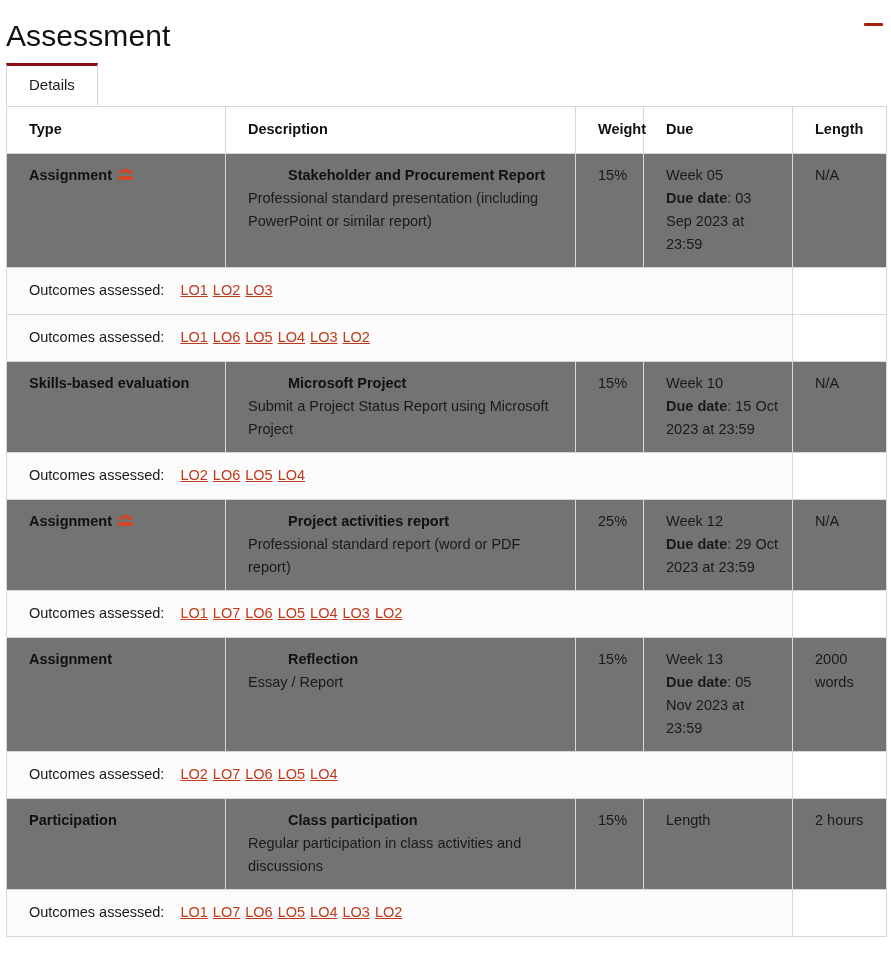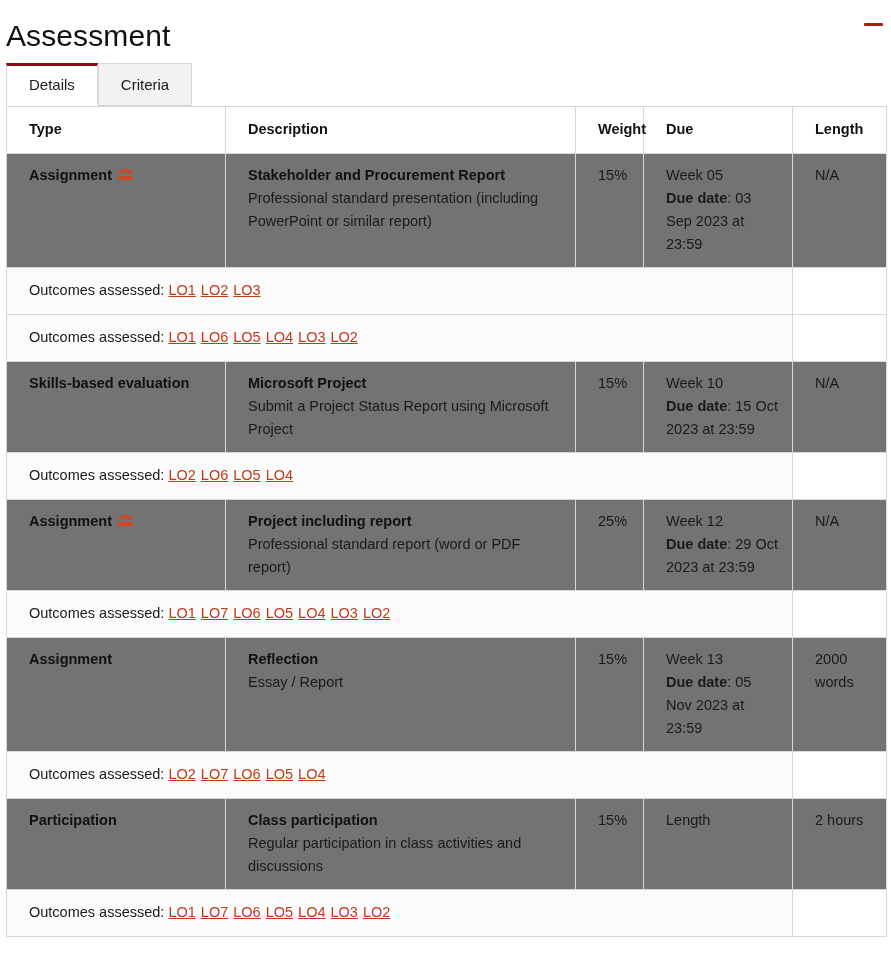--- a/index.html
+++ b/index.html
@@ -141,39 +141,40 @@
   }
 
   .type-name {
     font-weight: bold;
     color: #111111;
   }
   .desc-title {
     font-weight: bold;
     display: block;
     color: #111111;
+    margin-left: 40px;
   }
   .desc-body {
     display: block;
     font-weight: normal;
   }
   .due-week { display: block; }
   .due-date-line { display: block; }
   .due-label { font-weight: bold; }
 
   .outcomes-label {
     color: #1a1a1a;
   }
   .lo-link {
     color: #bf3a1b;
     text-decoration: underline;
     margin-left: 5px;
     cursor: pointer;
   }
-  .lo-link:first-of-type { margin-left: 4px; }
+  .lo-link:first-of-type { margin-left: 16px; }
 
   
   .group-icon {
     display: inline-block;
     width: 17px;
     height: 13px;
     vertical-align: -1px;
     margin-left: 5px;
   }
   .group-icon svg { display: block; }
@@ -185,21 +186,20 @@
 
   <div class="header-row">
     <h1 class="page-title">Assessment</h1>
     <button class="collapse-btn">
       <span class="bar"></span>
     </button>
   </div>
 
   <div class="tabs">
     <div class="tab active">Details</div>
-    <div class="tab inactive">Criteria</div>
   </div>
 
   <div class="table-wrap">
     <table class="assessment">
       <colgroup>
         <col class="col-type">
           <col class="col-desc">
           <col class="col-weight">
           <col class="col-due">
           <col class="col-length">
@@ -262,21 +262,21 @@
           <tr class="main-row">
             <td><span class="type-name">Assignment</span><span class="group-icon"><svg viewBox="0 0 20 16" width="17" height="13" aria-hidden="true">
                   <circle cx="4.3" cy="5.0" r="2.5" fill="#d9451f"></circle>
                   <path d="M0.2 14.2c0-2.6 1.8-4.3 4.1-4.3s4.1 1.7 4.1 4.3z" fill="#d9451f"></path>
                   <circle cx="15.7" cy="5.0" r="2.5" fill="#d9451f"></circle>
                   <path d="M11.6 14.2c0-2.6 1.8-4.3 4.1-4.3s4.1 1.7 4.1 4.3z" fill="#d9451f"></path>
                   <circle cx="10" cy="3.2" r="2.9" fill="#d9451f"></circle>
                   <path d="M5.2 14.6c0-3.1 2.1-5.2 4.8-5.2s4.8 2.1 4.8 5.2z" fill="#d9451f"></path>
                 </svg></span></td>
             <td>
-              <span class="desc-title">Project including report</span>
+              <span class="desc-title">Project activities report</span>
               <span class="desc-body">Professional standard report (word or PDF report)</span>
             </td>
             <td>25%</td>
             <td>
               <span class="due-week">Week 12</span>
               <span class="due-date-line"><span class="due-label">Due date</span><span>: 29 Oct 2023 at 23:59</span></span>
             </td>
             <td>N/A</td>
           </tr>
           <tr class="outcomes-row">

